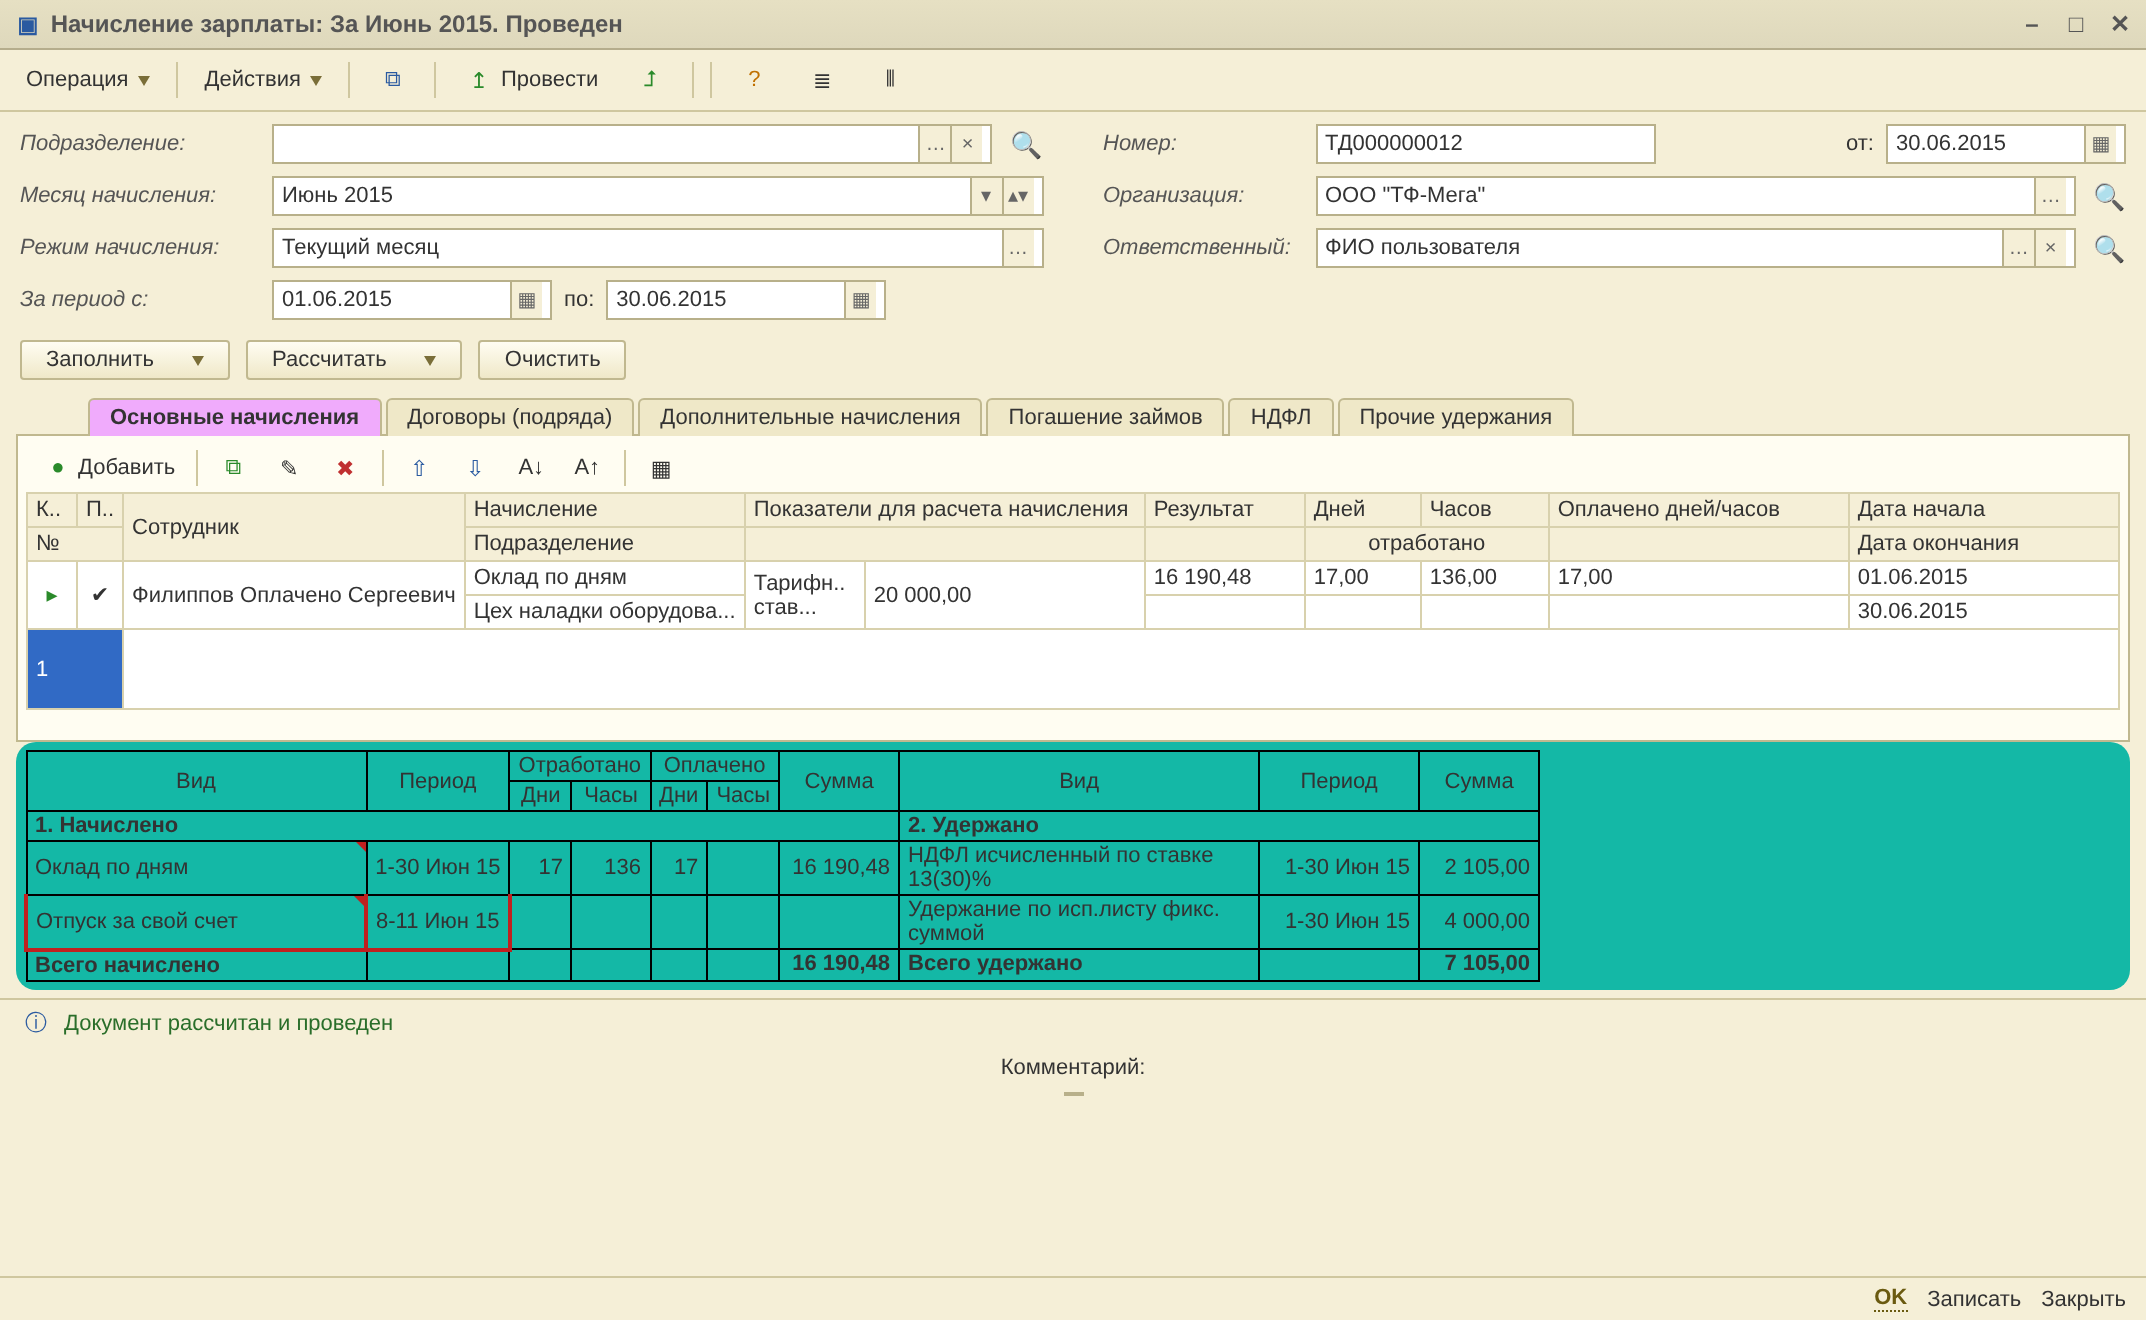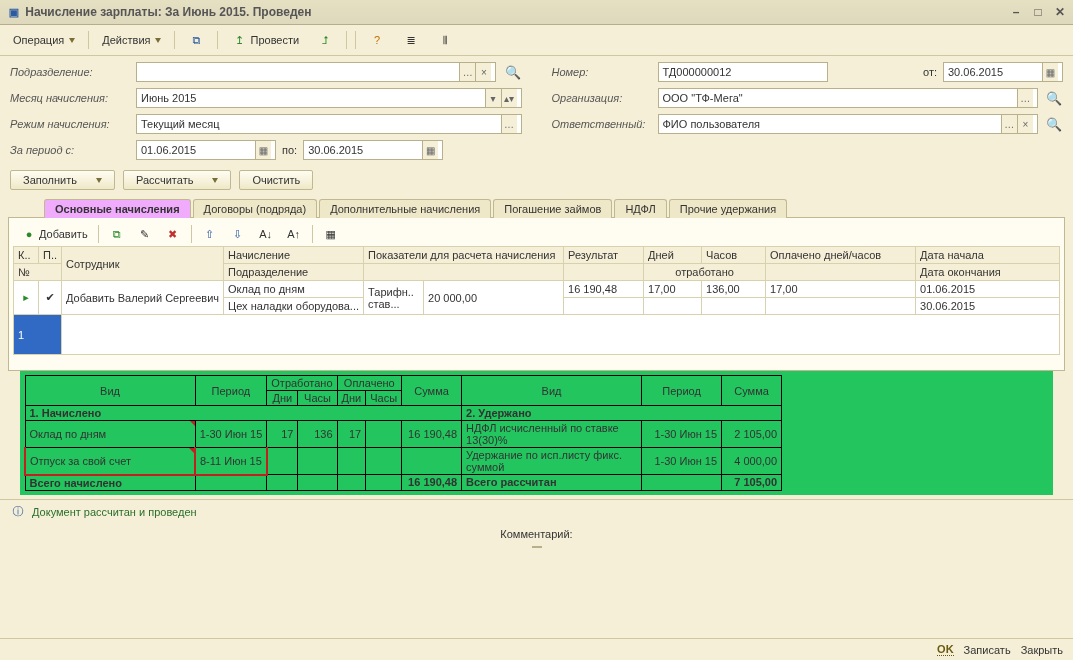--- a/index.html
+++ b/index.html
@@ -87,21 +87,21 @@
   .gridwrap{height:120px;overflow:hidden;}
   .red-u{border-bottom:2px solid #c02020;}
   .sel{background:#316ac5 !important;color:#fff;}
   .totalsrow td{background:#f5efd7;}
 
   .payslip-head{
     background:#2a4fb0;color:#fff;padding:3px 6px;margin:6px 8px 0;
     display:flex;align-items:center;
   }
   .payslip-head a{color:#fff;text-decoration:underline;margin-left:auto;font-size:11px;}
-  .payslip{margin:0 20px;background:#22c55e;padding:4px;}
+  .payslip{margin:0 8px;background:#14b8a6;padding:4px;border-radius:10px;}
   table.sheet{border-collapse:collapse;font-size:11px;}
   table.sheet td, table.sheet th{border:1px solid #000;padding:1px 4px;white-space:nowrap;}
   table.sheet th{font-weight:normal;}
   .sheet .bold{font-weight:bold;}
   .sheet .hl{border-left:2px solid #c02020 !important;border-bottom:2px solid #c02020 !important;}
   .sheet .hlr{border-right:2px solid #c02020 !important;}
   .sheet .redcorner{position:relative;}
   .sheet .redcorner:after{content:"";position:absolute;top:0;right:0;width:0;height:0;border-top:5px solid #c02020;border-left:5px solid transparent;}
 
   .status{padding:4px 10px;display:flex;align-items:center;gap:6px;color:#2a6e2a;border-top:1px solid #cfc79f;margin-top:4px;}
@@ -327,21 +327,21 @@
           <th>Подразделение</th>
           <th colspan="2"></th>
           <th></th>
           <th colspan="2" style="text-align:center;">отработано</th>
           <th></th>
           <th>Дата окончания</th>
         </tr>
         <tr>
           <td rowspan="2" style="background:#fff;"><span class="ticon green">▸</span></td>
           <td rowspan="2" style="text-align:center;">✔</td>
-          <td rowspan="2">Добавить Валерий Сергеевич</td>
+          <td rowspan="2">Филиппов Оплачено Сергеевич</td>
           <td>Оклад по дням</td>
           <td rowspan="2" style="white-space:normal;">Тарифн..
 став...</td>
           <td rowspan="2" class="num">20 000,00</td>
           <td class="num red-u">16 190,48</td>
           <td class="num red-u">17,00</td>
           <td class="num">136,00</td>
           <td class="num">17,00</td>
           <td>01.06.2015</td>
         </tr>
@@ -411,21 +411,21 @@
         <td style="text-align:right;">4 000,00</td>
       </tr>
       <tr>
         <td class="bold">Всего начислено</td>
         <td></td>
             <td></td>
             <td></td>
             <td></td>
             <td></td>
         <td style="text-align:right;" class="bold">16 190,48</td>
-        <td class="bold">Всего рассчитан</td>
+        <td class="bold">Всего удержано</td>
         <td></td>
         <td style="text-align:right;" class="bold">7 105,00</td>
       </tr>
     </tbody>
       </table>
   </div>
 
   <div class="status">
     <span class="ticon blue">ⓘ</span>
     <span>Документ рассчитан и проведен</span>

